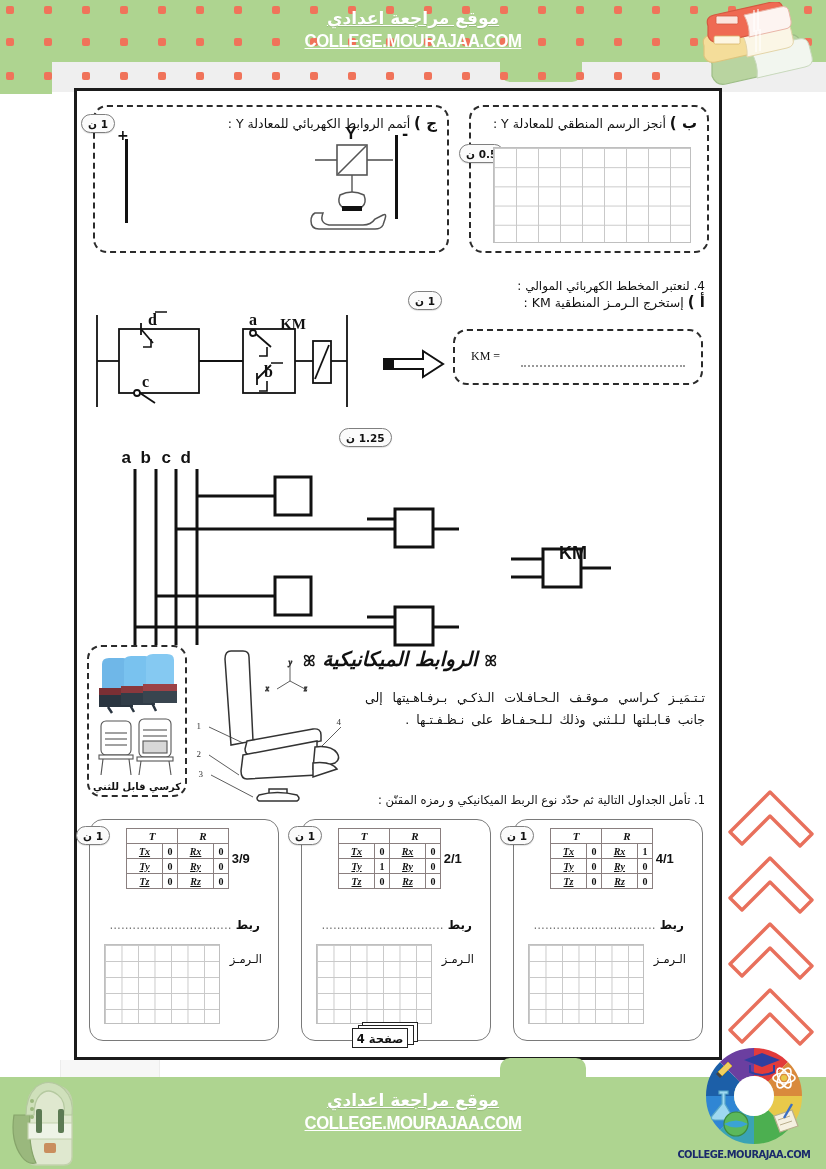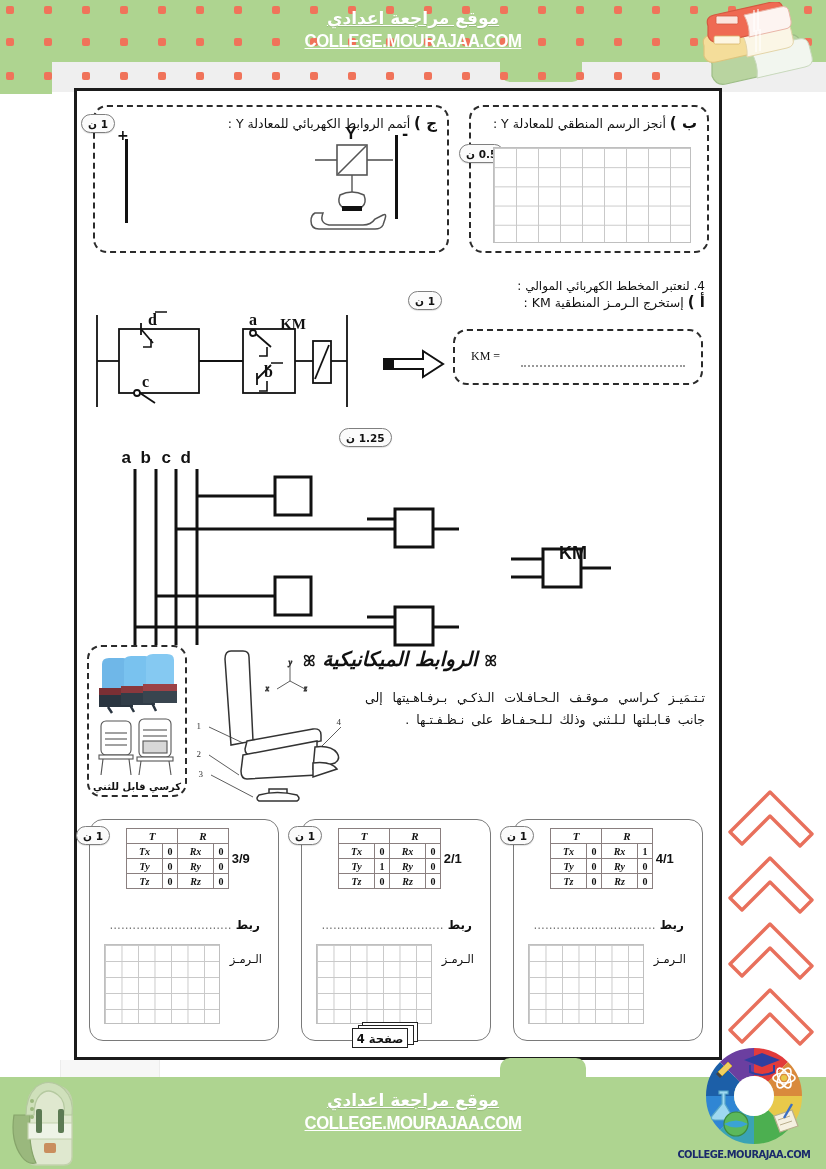--- a/index.html
+++ b/index.html
@@ -191,21 +191,21 @@
     direction: ltr;
   }
   .mtable td, .mtable th {
     border: 1px solid #8a7f7f;
     padding: 0;
     text-align: center;
     height: 15px;
     color: #111;
   }
   .mtable th { font-style: italic; font-weight: bold; font-size: 11px; }
-  .mtable td.lbl { font-style: italic; font-weight: bold; width: 36px; }
+  .mtable td.lbl { font-style: italic; font-weight: bold; width: 36px; text-decoration: underline; }
   .mtable td.val { font-weight: bold; width: 15px; }
   .mtable td.ratio {
     border: none; font-weight: bold; font-size: 13px;
     width: 24px; font-family: "Liberation Sans", sans-serif;
     font-style: normal;
   }
 
   .rabt {
     position: absolute; direction: rtl; font-size: 12px;
     font-weight: bold; color: #111; white-space: nowrap;
@@ -595,20 +595,24 @@
     </svg>
 
     <div id="mech-heading" style="right:222px; top:556px;">
       <span class="orn">ꕤ</span>
       <span>الروابط الميكانيكية</span>
       <span class="orn">ꕤ</span>
     </div>
 
     <div id="mech-para" style="right:14px; top:596px; width:340px;">تـتـمَيـز كـراسي مـوقـف الـحـافـلات الـذكـي بـرفـاهـيتها إلى جانب قـابـلتها لـلـثني وذلك لـلـحـفـاظ على نـظـفـتـها .</div>
 
+    <div id="mech-q1" style="right:14px; top:702px;">
+      <span>1.</span>
+      <span>تأمل الجداول التالية ثم حدّد نوع الربط الميكانيكي و رمزه المقنّن :</span>
+    </div>
 
     <div class="sbox" style="left:436px; top:728px; width:190px; height:222px;">
       <div class="badge" style="left:-14px; top:6px;">1 ن</div>
       <table class="mtable" style="left:36px; top:8px;">
         <tbody>
             <tr>
           <th colspan="2">T</th>
           <th colspan="2">R</th>
           <td class="ratio" rowspan="4">4/1</td>
         </tr>

